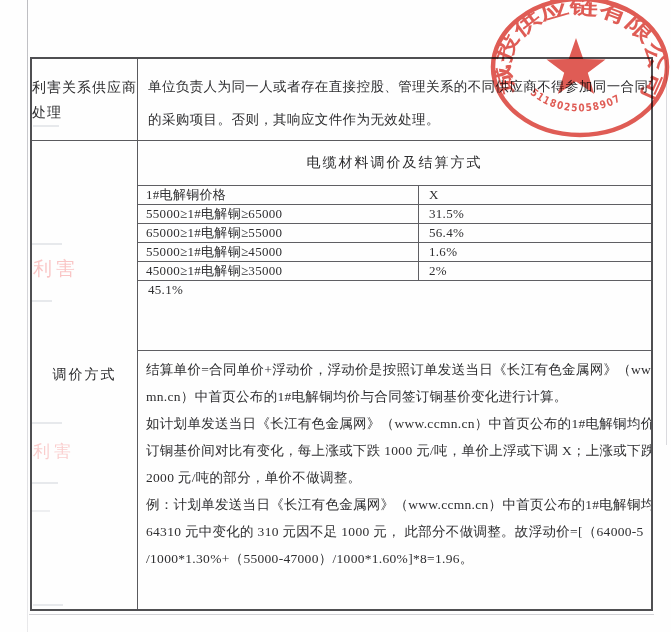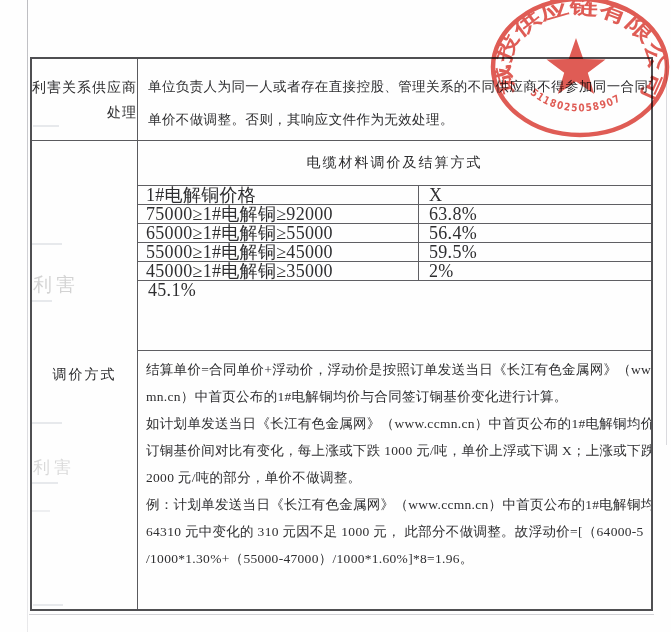--- a/index.html
+++ b/index.html
@@ -35,21 +35,21 @@
     position:absolute;left:29px;top:614px;width:625px;height:1px;
     background:#bfbfc4;opacity:.7;
   }
   .v-divider{position:absolute;left:105px;top:0;bottom:0;width:1px;background:#5a5a5e;}
   .h-divider{position:absolute;left:0;right:0;top:81px;height:1px;background:#5a5a5e;}
 
   .cell{position:absolute;box-sizing:border-box;font-size:14px;}
 
   .row1-label{
     left:0;top:0;width:105px;height:81px;
-    display:flex;flex-direction:column;justify-content:center;align-items:flex-end;
+    display:flex;flex-direction:column;justify-content:center;align-items:flex-start;
     line-height:25px;letter-spacing:1px;text-align:center;
   }
   .row1-content{
     left:106px;top:0;right:0;height:81px;
     padding:11px 4px 0 10px;
     line-height:33px;letter-spacing:.4px;
     overflow:hidden;white-space:nowrap;font-size:13.5px;
   }
   .row2-label{
     left:0;top:81px;width:105px;bottom:0;
@@ -57,21 +57,21 @@
     letter-spacing:2px;
   }
   .section-title{
     left:106px;top:81px;right:0;height:45px;
     display:flex;justify-content:center;align-items:center;
     letter-spacing:2px;
   }
   .copper-table{position:absolute;left:106px;top:126px;right:0;height:165px;}
   .copper-row{
     position:relative;height:19px;border-top:1px solid #5f5f63;
-    display:flex;box-sizing:border-box;font-size:18px;
+    display:flex;box-sizing:border-box;font-size:13px;
   }
   .copper-c1{
     width:281px;border-right:1px solid #5f5f63;box-sizing:border-box;
     display:flex;align-items:center;padding-left:8px;letter-spacing:.3px;
     white-space:nowrap;overflow:hidden;
   }
   .copper-c2{
     flex:1;display:flex;align-items:center;padding-left:10px;letter-spacing:.3px;
   }
   .terms-cell{
@@ -94,22 +94,22 @@
     font-family:"Liberation Serif","DejaVu Serif",serif;
     font-size:20.5px;font-weight:bold;fill:#dd4a42;
   }
   .seal-number-text{
     font-family:"DejaVu Sans","Liberation Sans",sans-serif;
     font-size:10.5px;font-weight:bold;fill:#dd4a42;letter-spacing:1.5px;
   }
 
   
   .bleed-text{
-    position:absolute;color:#737373;opacity:.3;font-size:19px;
-    letter-spacing:4px;filter:blur(.4px);margin-top:16px;
+    position:absolute;color:#ef4444;opacity:.3;font-size:19px;
+    letter-spacing:4px;filter:blur(.4px);
   }
   .smudge{position:absolute;height:2px;background:#97a0ae;opacity:.22;filter:blur(.5px);}
 </style>
 </head>
 <body>
 
 <div class="page">
 
   <div class="edge-line-left"></div>
   <div class="edge-line-right"></div>
@@ -127,43 +127,43 @@
   <div class="doc-table">
     <div class="v-divider"></div>
     <div class="h-divider"></div>
 
     <div class="cell row1-label">
       <div>利害关系供应商</div>
       <div>处理</div>
     </div>
     <div class="cell row1-content">
       <div>单位负责人为同一人或者存在直接控股、管理关系的不同供应商不得参加同一合同下</div>
-      <div>单价不做调整。否则，其响应文件作为无效处理。</div>
+      <div>的采购项目。否则，其响应文件作为无效处理。</div>
     </div>
 
     <div class="cell row2-label">调价方式</div>
 
     <div class="cell section-title">电缆材料调价及结算方式</div>
 
     <div class="copper-table">
       <div class="copper-row">
         <div class="copper-c1">1#电解铜价格</div>
         <div class="copper-c2">X</div>
       </div>
       <div class="copper-row">
-        <div class="copper-c1">75000≥1#电解铜≥92000</div>
-        <div class="copper-c2">63.8%</div>
+        <div class="copper-c1">55000≥1#电解铜≥65000</div>
+        <div class="copper-c2">31.5%</div>
       </div>
       <div class="copper-row">
         <div class="copper-c1">65000≥1#电解铜≥55000</div>
         <div class="copper-c2">56.4%</div>
       </div>
       <div class="copper-row">
         <div class="copper-c1">55000≥1#电解铜≥45000</div>
-        <div class="copper-c2">59.5%</div>
+        <div class="copper-c2">1.6%</div>
       </div>
       <div class="copper-row">
         <div class="copper-c1">45000≥1#电解铜≥35000</div>
         <div class="copper-c2">2%</div>
       </div>
       <div class="copper-row">
         <div class="copper-c2">45.1%</div>
       </div>
     </div>
 

